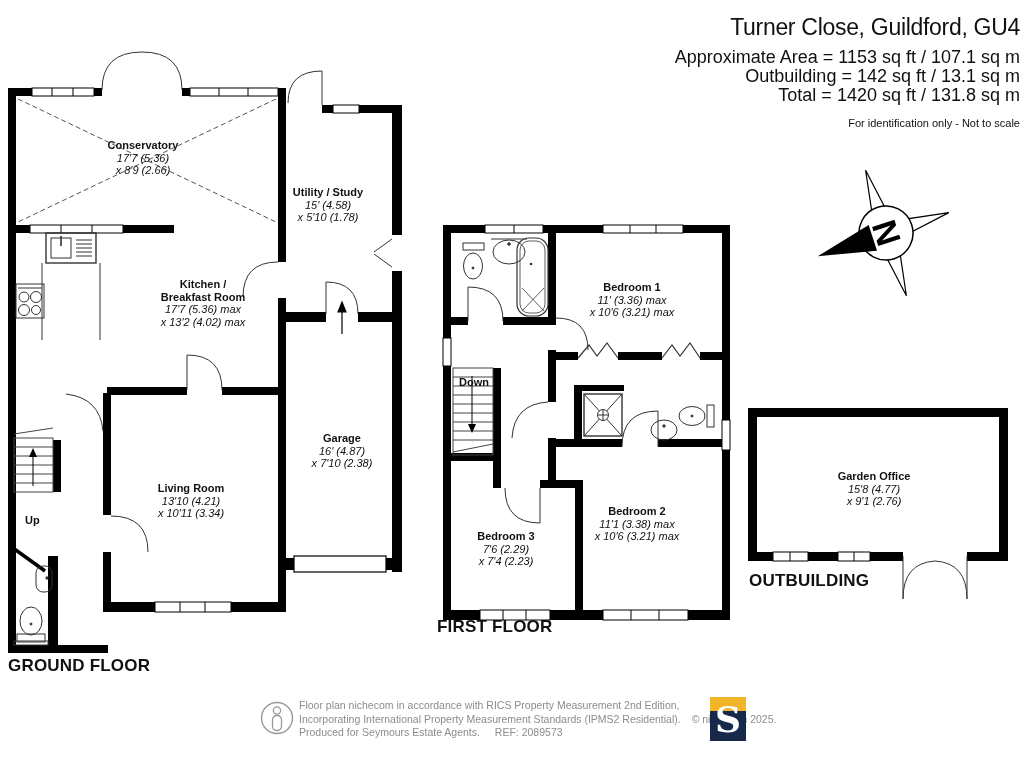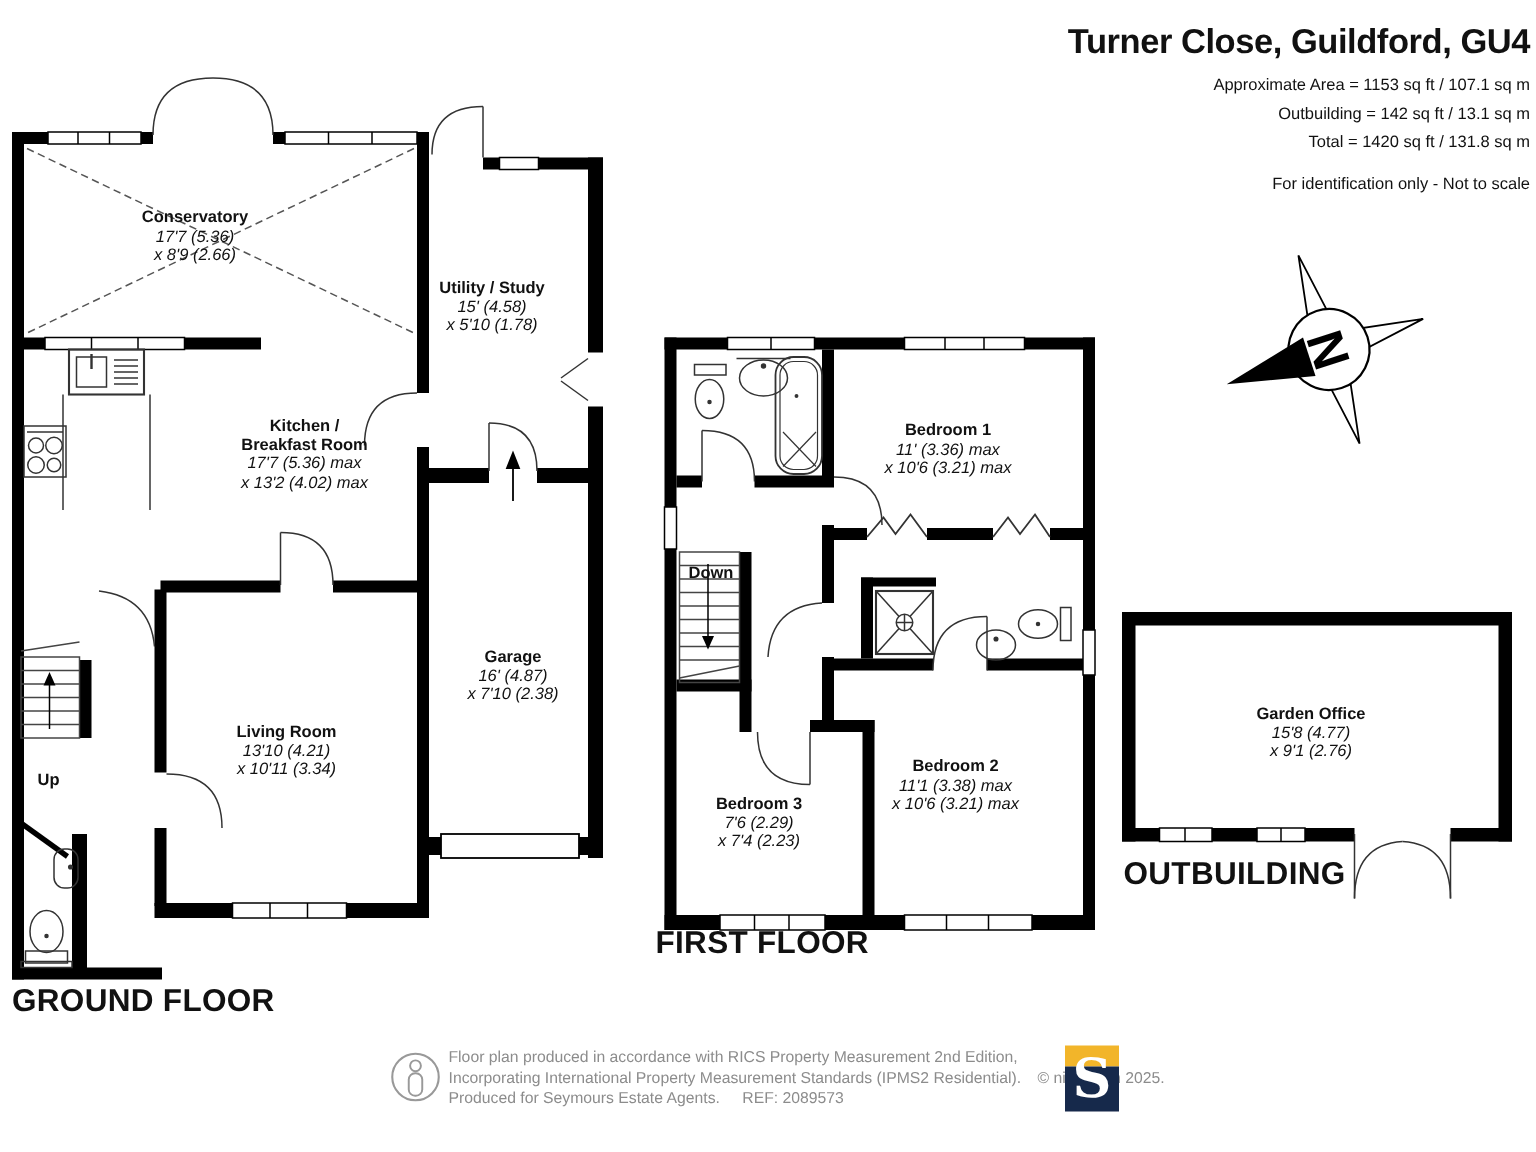--- a/index.html
+++ b/index.html
@@ -2,25 +2,25 @@
 <html><head>
 <meta charset="utf-8">
 <style>
   html,body{margin:0;padding:0;background:#fff;}
   #canvas{position:relative;width:1024px;height:768px;background:#fff;
           font-family:"Liberation Sans",sans-serif;color:#111;overflow:hidden;}
   #plan-svg{position:absolute;left:0;top:0;}
   .room-label{position:absolute;transform:translateX(-50%);text-align:center;line-height:12.5px;}
   .room-label .rn{font-weight:bold;font-size:11px;white-space:pre-line;}
   .room-label .rd{font-size:11px;font-style:italic;}
-  .floor-label{position:absolute;font-weight:bold;font-size:21px;letter-spacing:.2px;text-align:right;}
+  .floor-label{position:absolute;font-weight:bold;font-size:17px;letter-spacing:.2px;text-align:right;}
   .stair-label{position:absolute;font-weight:bold;font-size:11px;margin-top:22px;}
   .header{position:absolute;top:14px;right:4px;text-align:right;}
-  .header .title{font-size:23px;font-weight:bold;letter-spacing:-.3px;margin-bottom:7px;}
-  .header .line{font-size:11px;line-height:19px;}
+  .header .title{font-size:23px;font-weight:normal;letter-spacing:-.3px;margin-bottom:7px;}
+  .header .line{font-size:18px;line-height:19px;}
   .header .note{font-size:11px;margin-top:12px;}
   .footer-text{position:absolute;left:299px;top:699px;font-size:10.5px;line-height:13.5px;color:#8c8c8c;}
   .footer-icon{position:absolute;left:259px;top:699px;}
   .slogo{position:absolute;left:710px;top:697px;width:36px;height:44px;}
   .slogo .top{height:14px;background:#F2B52A;}
   .slogo .bot{height:30px;background:#16294B;}
   .slogo .s{position:absolute;left:0;top:0;width:36px;height:44px;display:flex;align-items:center;justify-content:center;
             font-family:"DejaVu Serif",serif;font-size:36px;font-weight:bold;color:#fff;}
 </style>
 </head>
@@ -296,21 +296,21 @@
 </svg>
 
   <div class="header">
     <div class="title">Turner Close, Guildford, GU4</div>
     <div class="line">Approximate Area = 1153 sq ft / 107.1 sq m</div>
     <div class="line">Outbuilding = 142 sq ft / 13.1 sq m</div>
     <div class="line">Total = 1420 sq ft / 131.8 sq m</div>
     <div class="note">For identification only - Not to scale</div>
   </div>
 
-  <div class="room-label" style="left:130px;top:139px">
+  <div class="room-label" style="left:143px;top:139px">
     <div class="rn">Conservatory</div>
     <div class="rd">17'7 (5.36)</div>
     <div class="rd">x 8'9 (2.66)</div>
   </div>
   <div class="room-label" style="left:328px;top:186px">
     <div class="rn">Utility / Study</div>
     <div class="rd">15' (4.58)</div>
     <div class="rd">x 5'10 (1.78)</div>
   </div>
   <div class="room-label" style="left:203px;top:278px">
@@ -358,21 +358,21 @@
   <div class="floor-label" style="left:749px;top:571px">OUTBUILDING</div>
 
   <div class="footer-icon">
     <svg width="36" height="40" viewBox="0 0 36 40">
       <circle cx="18" cy="19" r="15.5" fill="none" stroke="#999" stroke-width="1.4"></circle>
       <circle cx="18" cy="11.5" r="3.6" fill="none" stroke="#999" stroke-width="1.3"></circle>
       <rect x="13.5" y="16.5" width="9" height="15" rx="4.2" fill="none" stroke="#999" stroke-width="1.3"></rect>
     </svg>
   </div>
   <div class="footer-text">
-    <div>Floor plan produced in accordance with RICS Property Measurement 2nd Edition,</div>
+    <div>Floor plan nichecom in accordance with RICS Property Measurement 2nd Edition,</div>
     <div>
       <span>Incorporating International Property Measurement Standards (IPMS2 Residential).</span>
       <span style="margin-left:8px">© nichecom 2025.</span>
     </div>
     <div>
       <span>Produced for Seymours Estate Agents.</span>
       <span style="margin-left:12px">REF: 2089573</span>
     </div>
   </div>
   <div class="slogo">

